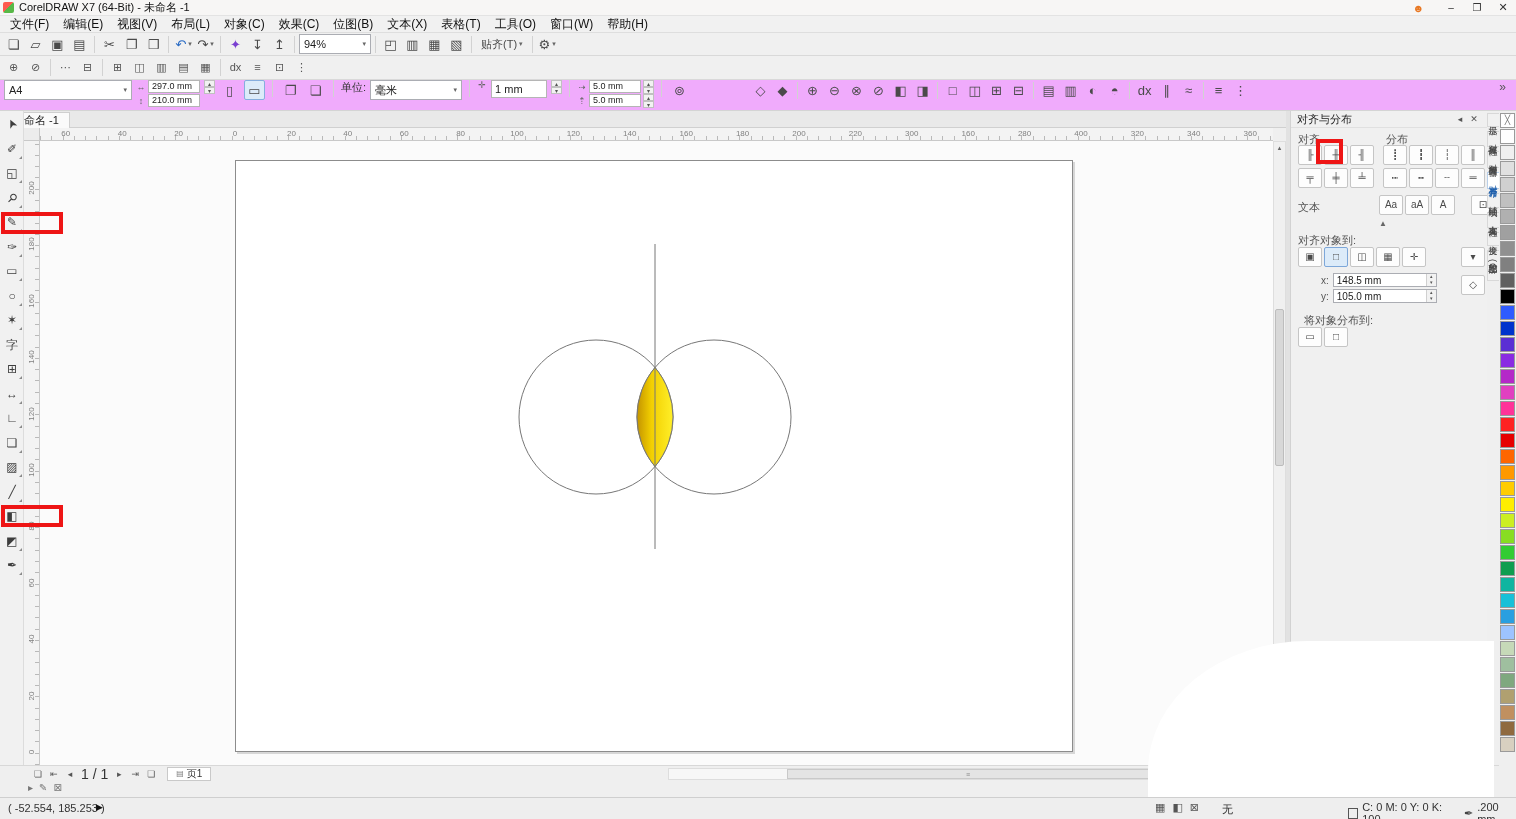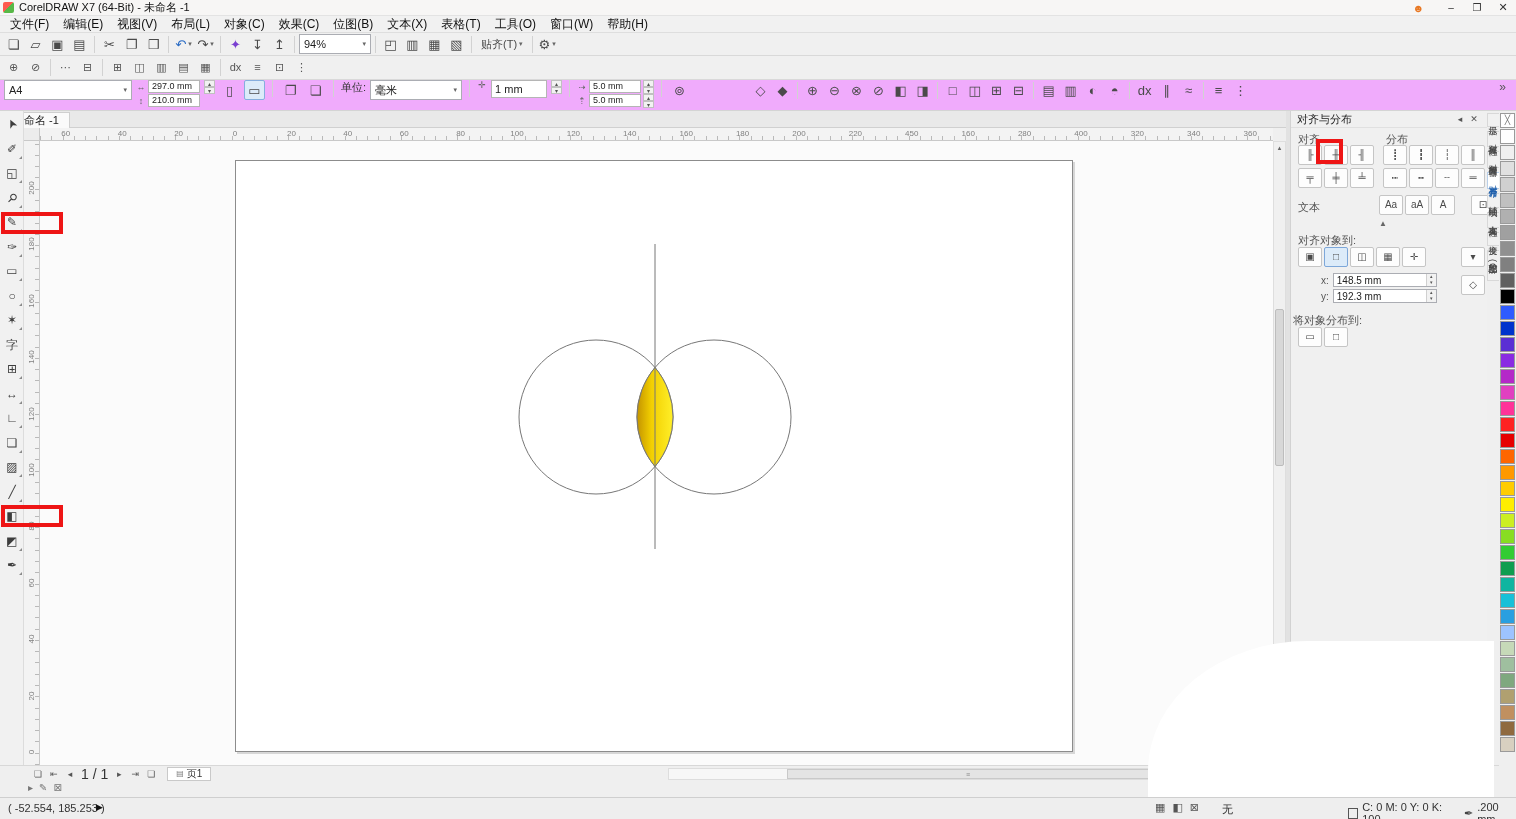--- a/index.html
+++ b/index.html
@@ -484,21 +484,21 @@
       <span class="hnum" data-name="ruler-label" style="left: 307.8px;">40</span>
       <span class="hnum" data-name="ruler-label" style="left: 364.2px;">60</span>
       <span class="hnum" data-name="ruler-label" style="left: 420.6px;">80</span>
       <span class="hnum" data-name="ruler-label" style="left: 477px;">100</span>
       <span class="hnum" data-name="ruler-label" style="left: 533.4px;">120</span>
       <span class="hnum" data-name="ruler-label" style="left: 589.8px;">140</span>
       <span class="hnum" data-name="ruler-label" style="left: 646.2px;">160</span>
       <span class="hnum" data-name="ruler-label" style="left: 702.6px;">180</span>
       <span class="hnum" data-name="ruler-label" style="left: 759px;">200</span>
       <span class="hnum" data-name="ruler-label" style="left: 815.4px; text-align: right;">220</span>
-      <span class="hnum" data-name="ruler-label" style="left: 871.8px;">450</span>
+      <span class="hnum" data-name="ruler-label" style="left: 871.8px;">300</span>
       <span class="hnum" data-name="ruler-label" style="left: 928.2px;">160</span>
       <span class="hnum" data-name="ruler-label" style="left: 984.6px;">280</span>
       <span class="hnum" data-name="ruler-label" style="left: 1041px;">400</span>
       <span class="hnum" data-name="ruler-label" style="left: 1097.4px;">320</span>
       <span class="hnum" data-name="ruler-label" style="left: 1153.8px; text-align: right;">340</span>
       <span class="hnum" data-name="ruler-label" style="left: 1210.2px;">360</span>
     </div>
   <div id="vruler" data-name="vertical-ruler">
       <span class="vnum" data-name="ruler-label" style="top: 42px;">200</span>
       <span class="vnum" data-name="ruler-label" style="top: 98.4px;">180</span>
@@ -641,33 +641,33 @@
         <span data-name="x-coordinate-value">148.5 mm</span>
         <span class="fspin">
             <span class="su" data-name="spin-up-icon">▴</span>
             <span class="sd" data-name="spin-down-icon">▾</span>
           </span>
       </span>
     </div>
     <div class="xyrow" style="top:178px">
       <span data-name="y-label">y:</span>
       <span class="spinfield" data-name="y-coordinate-input">
-        <span data-name="y-coordinate-value">192.3 mm</span>
+        <span data-name="y-coordinate-value">105.0 mm</span>
         <span class="fspin">
             <span class="su" data-name="spin-up-icon">▴</span>
             <span class="sd" data-name="spin-down-icon">▾</span>
           </span>
       </span>
     </div>
     <div class="dgrid" id="point-btn" style="left:170px;top:164px" data-name="specify-point-holder">
         <div class="dbtn" data-name="specify-point-button">
           <span class="g">◇</span>
         </div>
       </div>
-    <span class="dlabel" style="left:2px;top:202px" data-name="distribute-objects-to-label">将对象分布到:</span>
+    <span class="dlabel" style="left:13px;top:202px" data-name="distribute-objects-to-label">将对象分布到:</span>
     <div class="dgrid" id="distto-btns" style="left:7px;top:216px" data-name="distribute-objects-to-buttons">
         <div class="dbtn" data-name="distribute-extent-selection-button">
           <span class="g">▭</span>
         </div>
         <div class="dbtn" data-name="distribute-extent-page-button">
           <span class="g">□</span>
         </div>
       </div>
   </div>
 

